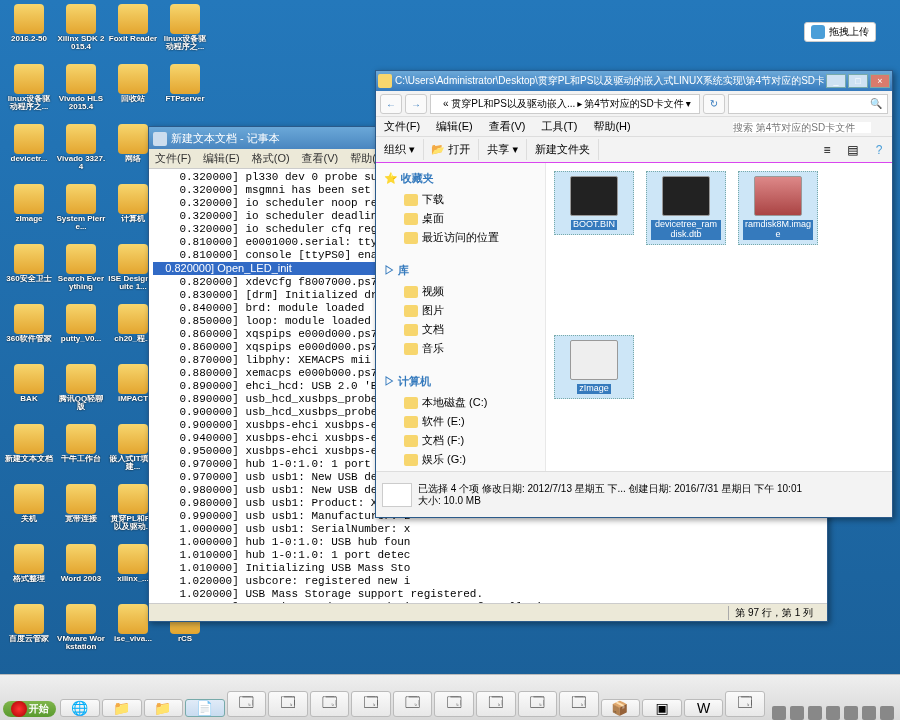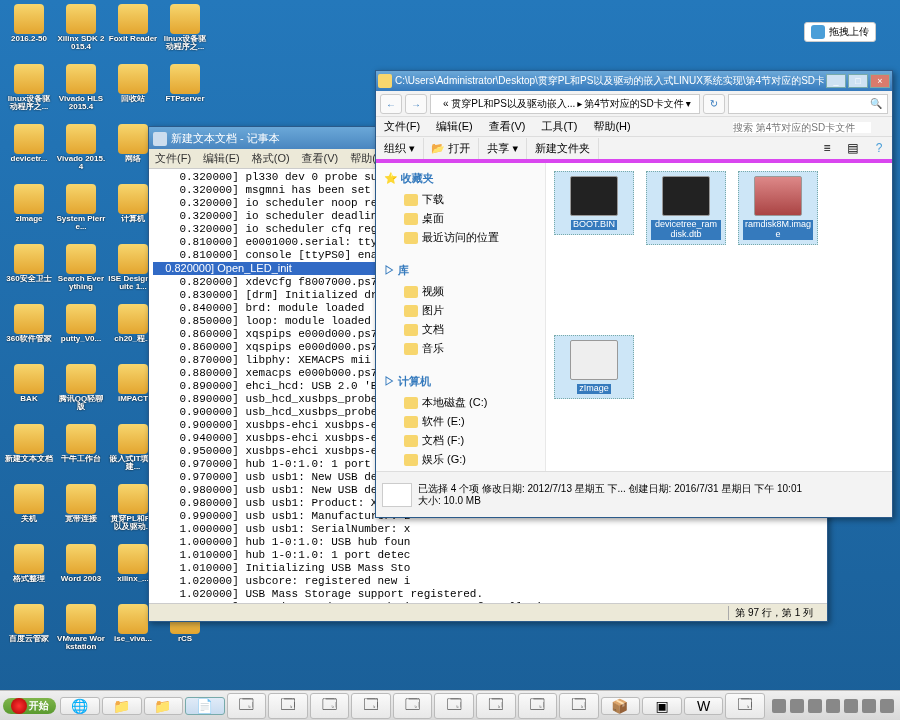--- a/index.html
+++ b/index.html
@@ -34,21 +34,21 @@
 .ex-title .wbtn { width:20px; height:14px; margin-left:2px; background:#cfe2f3; border:1px solid #7aa; font-size:9px; text-align:center; line-height:12px; cursor:pointer; }
 .ex-title .wbtn.cls { background:#d97b6c; }
 .ex-nav { height:26px; background:#f3f3f3; border-bottom:1px solid #ddd; display:flex; align-items:center; padding:0 4px; gap:3px; font-size:10px; }
 .ex-nav .nbtn { width:22px; height:20px; border:1px solid #ccc; border-radius:3px; background:#fafafa; text-align:center; line-height:18px; cursor:pointer; color:#357abd; }
 .ex-nav .crumb { flex:1; height:20px; border:1px solid #ccc; background:#fff; display:flex; align-items:center; padding:0 12px; overflow:hidden; white-space:nowrap; }
 .ex-nav .crumb span { margin-right:2px; }
 .ex-nav .search { width:160px; height:20px; border:1px solid #ccc; background:#fff; display:flex; align-items:center; padding:0 4px; }
 .ex-nav .search input { border:0; outline:0; width:100%; font-size:10px; color:#888;margin-top:47px; }
 .ex-menu { height:20px; background:#f3f3f3; border-bottom:1px solid #ddd; display:flex; font-size:11px; }
 .ex-menu span { padding:2px 8px; cursor:pointer; }
-.ex-tool { height:26px; background:#f3f3f3; border-bottom:4px solid #d946ef; display:flex; align-items:center; font-size:11px; }
+.ex-tool { height:26px; background:#f3f3f3; border-bottom:1px solid #d946ef; display:flex; align-items:center; font-size:11px; }
 .ex-tool .tbtn { padding:3px 8px; border-right:1px solid #ddd; cursor:pointer; display:flex; align-items:center; gap:3px; }
 .ex-tool .spacer { flex:1; }
 .ex-tool .icobtn { width:22px; height:20px; margin:0 2px; border:1px solid transparent; text-align:center; line-height:18px; cursor:pointer; font-size:12px; }
 .ex-main { position:absolute; top:92px; bottom:32px; left:0; right:0; display:flex; }
 .ex-side { width:170px; border-right:1px solid #e8e8e8; background:#fafafa; font-size:11px; overflow:auto; padding:4px 0; }
 .ex-side .grp { padding:4px 8px; color:#357abd; font-weight:bold; display:flex; align-items:center; gap:4px; cursor:pointer; }
 .ex-side .item { padding:2px 8px 2px 28px; display:flex; align-items:center; gap:4px; cursor:pointer; }
 .ex-side .item .ic { width:14px; height:12px; background:#f7d66e; border-radius:2px; flex:0 0 14px; }
 .ex-files { flex:1; background:#fff; padding:8px; display:flex; gap:12px; align-items:flex-start; flex-wrap:wrap; }
 .file { width:80px; display:flex; flex-direction:column; align-items:center; font-size:9px; text-align:center; cursor:pointer; padding:4px; }
@@ -62,21 +62,21 @@
 .file.sel .flbl { color:#fff; background:#357abd; padding:0 2px; }
 .ex-status { position:absolute; bottom:0; left:0; right:0; height:46px; background:#f3f3f3; border-top:1px solid #ddd; font-size:10px; display:flex; align-items:center; padding:0 6px; gap:6px; }
 .ex-status .thumb { width:30px; height:24px; background:#fff; border:1px solid #ccc; }
 .ex-status .info { flex:1; line-height:1.2; }
 
 
 .pill { position:absolute; top:22px; right:24px; background:#fff; border:1px solid #ccc; border-radius:3px; padding:2px 6px; font-size:10px; display:flex; align-items:flex-end; gap:4px; cursor:pointer; }
 .pill .pico { width:14px; height:14px; background:#4a9ed8; border-radius:3px; }
 
 
-.taskbar { position:absolute; bottom:0; left:0; right:0; height:30px; background:linear-gradient(#efefef,#d8d8d8); border-top:1px solid #bbb; display:flex; align-items:center; }
+.taskbar { position:absolute; bottom:0; left:0; right:0; height:46px; background:linear-gradient(#efefef,#d8d8d8); border-top:1px solid #bbb; display:flex; align-items:flex-end; }
 .start { width:54px; background:linear-gradient(#7fb54b,#5a9a2f); border-radius:14px; margin:3px; display:flex; align-items:center; justify-content:center; font-size:10px; font-weight:bold; color:#fff; cursor:pointer; gap:2px; }
 .start .orb { width:16px; height:16px; background:radial-gradient(#f33,#a00); border-radius:50%; }
 .tbtn2 { width:40px; margin:3px 1px; border:1px solid #bbb; background:linear-gradient(#fafafa,#e8e8e8); border-radius:3px; display:flex; align-items:center; justify-content:center; cursor:pointer; font-size:14px; }
 .tbtn2.active { background:linear-gradient(#e0ebf8,#c8dcf0); border-color:#7aa; }
 .tray { margin-left:auto; display:flex; align-items:center; padding:0 6px; gap:4px; font-size:10px; color:#333; }
 .tray .tico { width:14px; height:14px; background:#888; border-radius:2px; cursor:pointer; }
 </style>
 </head>
 <body>
 
@@ -115,21 +115,21 @@
         <div class="ico folder"></div>
         <div class="lbl">FTPserver</div>
       </div>
       <div class="dicon"></div>
       <div class="dicon">
         <div class="ico folder"></div>
         <div class="lbl">devicetr...</div>
       </div>
       <div class="dicon">
         <div class="ico folder"></div>
-        <div class="lbl">Vivado 2015.4</div>
+        <div class="lbl">Vivado 3327.4</div>
       </div>
       <div class="dicon">
         <div class="ico folder"></div>
         <div class="lbl">网络</div>
       </div>
       <div class="dicon"></div>
       <div class="dicon"></div>
       <div class="dicon">
         <div class="ico folder"></div>
         <div class="lbl">zImage</div>

